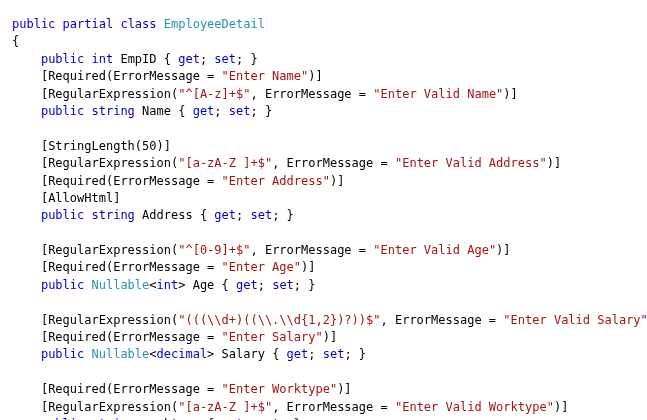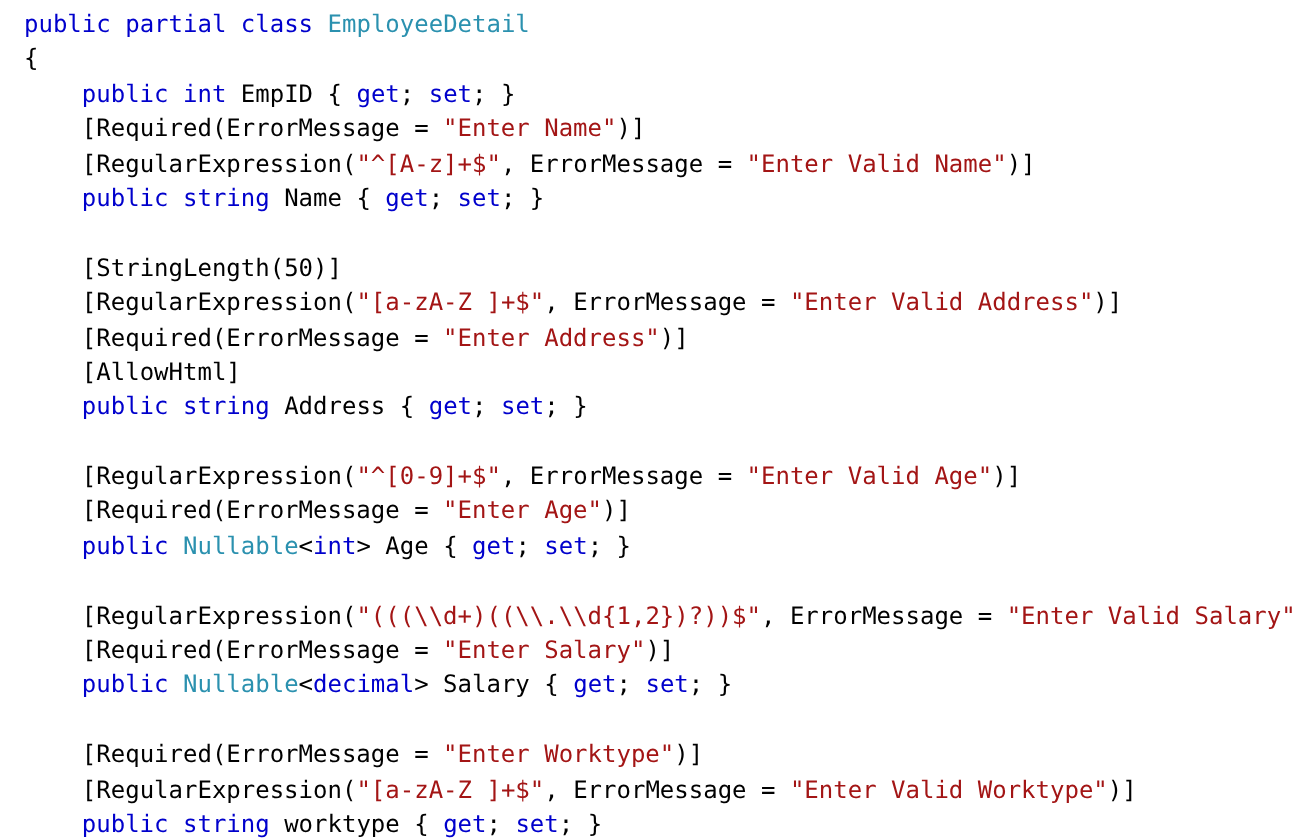--- a/index.html
+++ b/index.html
@@ -11,21 +11,21 @@
     width: 647px;
     height: 420px;
     background: #ffffff;
     overflow: hidden;
   }
   #code-editor {
     width: 647px;
     height: 305px;
     background: #ffffff;
     box-sizing: border-box;
-    padding: 4px 0 0 0;
+    padding: 16px 0 0 0;
     font-family: "DejaVu Sans Mono", "Liberation Mono", monospace;
     font-size: 12px;
     line-height: 17.4px;
     color: #000000;
     white-space: pre;
     -webkit-font-smoothing: antialiased;
   }
   .code-line {
     height: 17.4px;
     white-space: pre;

